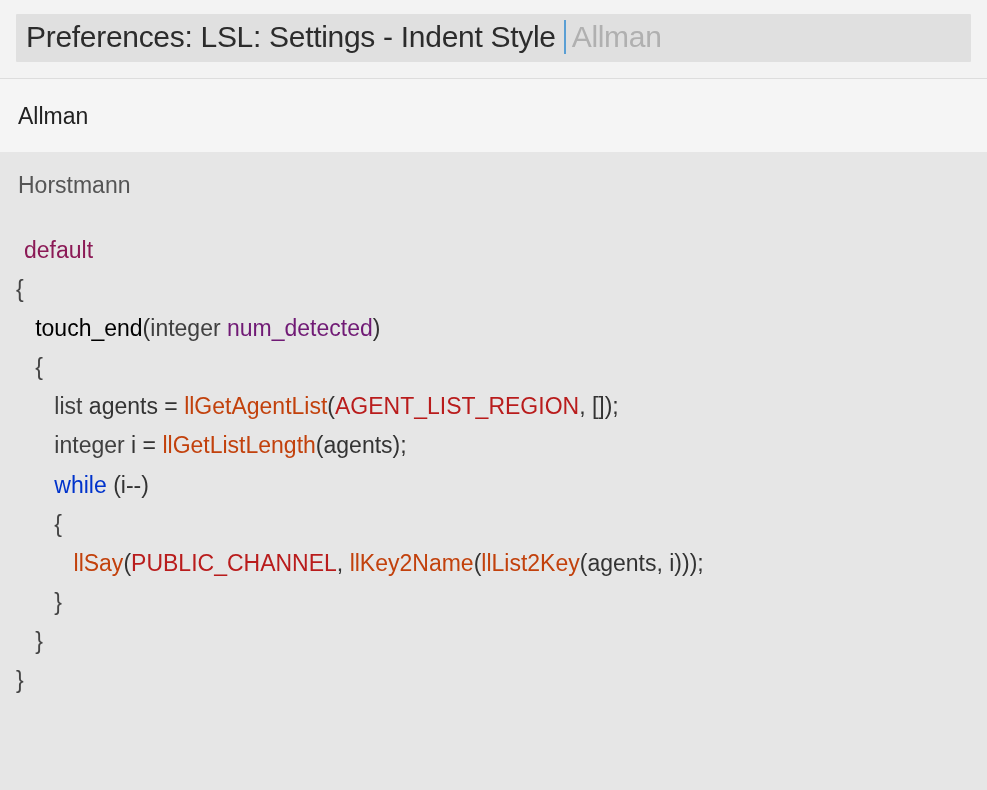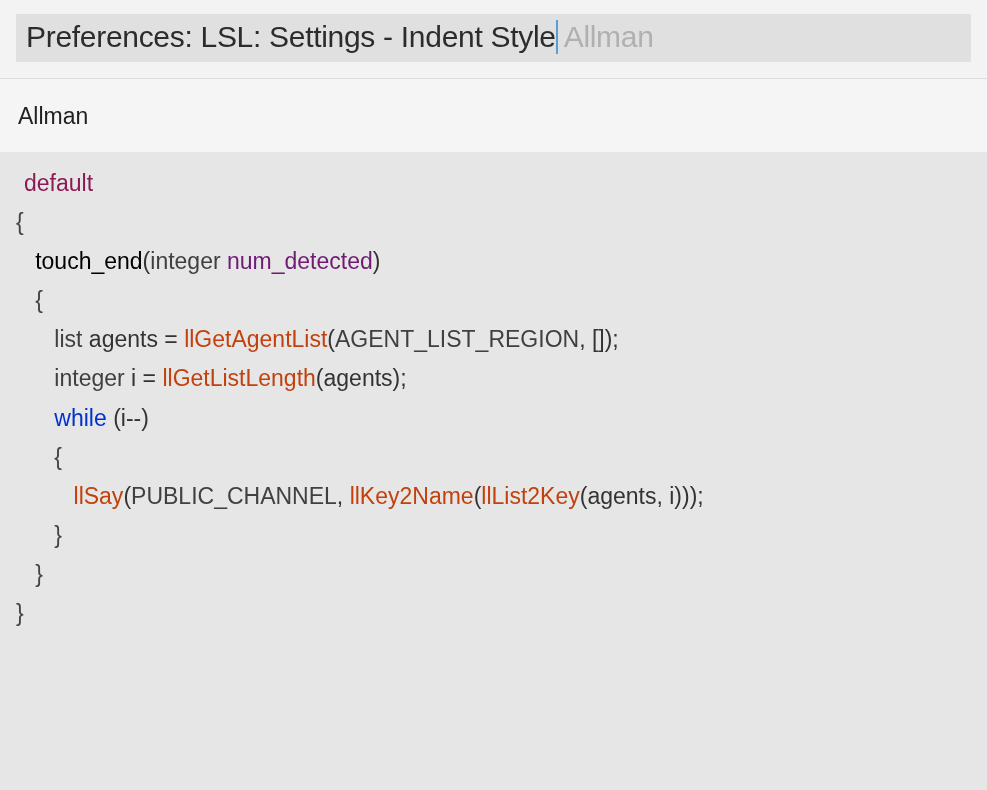--- a/index.html
+++ b/index.html
@@ -14,20 +14,21 @@
     .header-bar {
       background: #f3f3f3;
       padding: 14px 16px 16px 16px;
       border-bottom: 1px solid #ddd;
     }
     .breadcrumb-box {
       background: #e0e0e0;
       padding: 6px 10px 8px 10px;
       display: flex;
       align-items: baseline;
+      gap: 8px;
       border-radius: 1px;
     }
     .breadcrumb-text {
       font-size: 30px;
       color: #2c2c2c;
       font-weight: 400;
       letter-spacing: -0.3px;
     }
     .breadcrumb-value {
       font-size: 30px;
@@ -60,38 +61,41 @@
       line-height: 1.7;
       color: #333;
       white-space: pre;
     }
     .code-preview .kw-state { color: #8b1a56; margin-left: 8px; }
     .code-preview .brace { color: #444; }
     .code-preview .kw-event { color: #000000; }
     .code-preview .kw-type { color: #404040; }
     .code-preview .kw-param { color: #701a75; }
     .code-preview .kw-func { color: #c2410c; }
-    .code-preview .kw-const { color: #404040; }
+    .code-preview .kw-const { color: #b91c1c; }
     .code-preview .kw-ctrl { color: #0033cc; }
     .code-preview .plain { color: #333; }
   </style>
 </head>
 <body>
 
 <div class="header-bar">
   <div class="breadcrumb-box">
     <span class="breadcrumb-text">Preferences: LSL: Settings - Indent Style</span>
     <span class="breadcrumb-value">Allman</span>
   </div>
 </div>
 
 <div class="options-list">
   <div class="option-item selected">
     <span>Allman</span>
   </div>
+  <div class="option-item">
+    <span>Horstmann</span>
+  </div>
 </div>
 
 <div class="code-preview"><span class="kw-state">default</span>
 <span class="brace">{</span>
    <span class="kw-event">touch_end</span><span class="plain">(</span><span class="kw-type">integer</span> <span class="kw-param">num_detected</span><span class="plain">)</span>
    <span class="brace">{</span>
       <span class="kw-type">list</span> <span class="plain">agents</span><span class="plain"> = </span><span class="kw-func">llGetAgentList</span><span class="plain">(</span><span class="kw-const">AGENT_LIST_REGION</span><span class="plain">, []);</span>
       <span class="kw-type">integer</span> <span class="plain">i</span><span class="plain"> = </span><span class="kw-func">llGetListLength</span><span class="plain">(agents);</span>
       <span class="kw-ctrl">while</span><span class="plain"> (i--)</span>
       <span class="brace">{</span>

